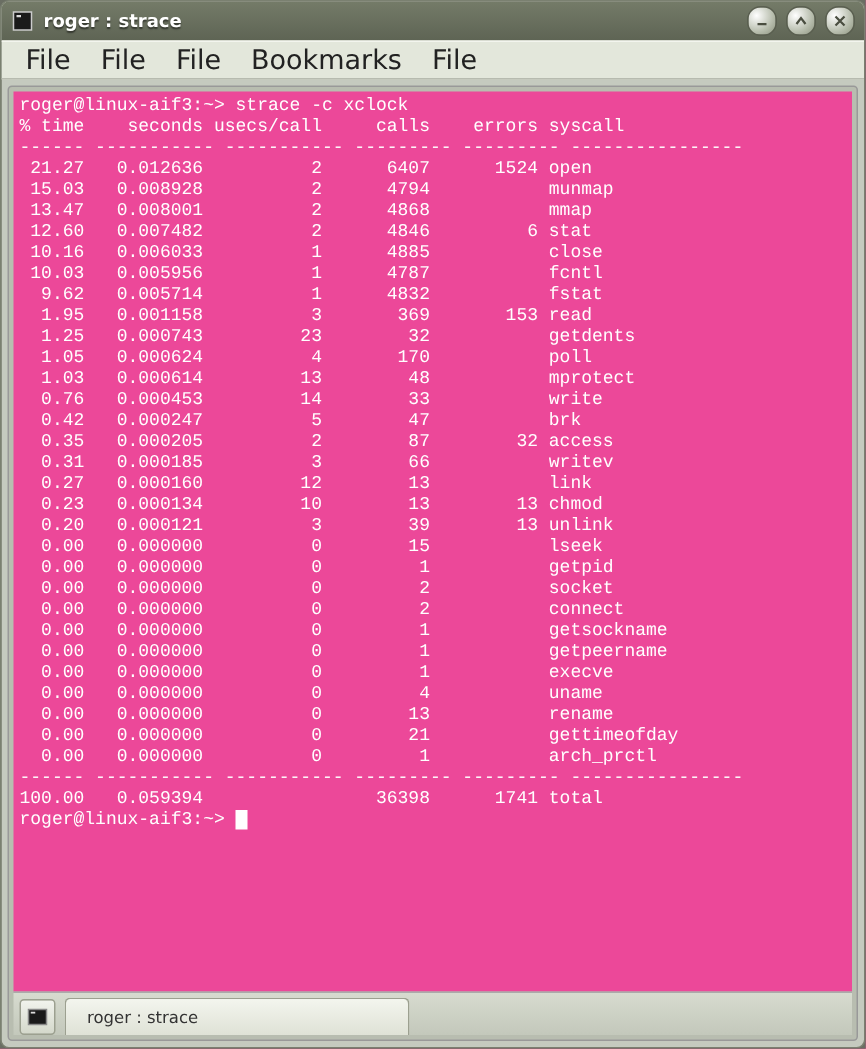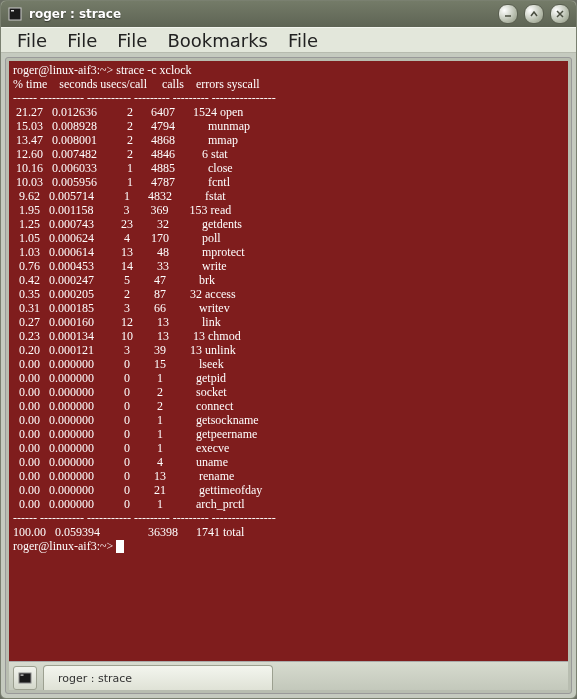--- a/index.html
+++ b/index.html
@@ -5,21 +5,21 @@
   html,body{margin:0;padding:0;height:100%;font-family:"DejaVu Sans",sans-serif;font-size:12px;background:#6a6e63;}
   .window{width:577px;height:699px;background:linear-gradient(to bottom,#d6dacd 0,#c5cabf 40px,#c5cabf 100%);box-sizing:border-box;display:flex;flex-direction:column;border:1px solid #7a8070;border-radius:6px;overflow:hidden;}
   .titlebar{height:26px;background:linear-gradient(to bottom,#747b68,#5e6454);display:flex;align-items:center;padding:0 6px;color:#fff;font-size:12px;font-weight:bold;text-shadow:0 1px 1px rgba(0,0,0,.5);}
   .titlebar .icon{width:16px;height:16px;margin-right:6px;display:flex;align-items:center;justify-content:center;}
   .titlebar .icon svg{display:block;}
   .titlebar .spacer{flex:1;}
   .winbtn{width:18px;height:18px;border-radius:9px;margin-left:6px;background:radial-gradient(circle at 30% 30%,#fff,#b8beae 60%,#8d937f);border:1px solid #5a5f50;display:flex;align-items:center;justify-content:center;color:#4a4e40;font-size:11px;cursor:pointer;}
   .menubar{height:24px;background:#e3e7db;border-top:1px solid #f3f5ee;border-bottom:1px solid #b7bbaf;display:flex;align-items:center;padding:0 6px;font-size:18px;color:#222;}
   .menubar .menuitem{padding:3px 10px;cursor:pointer;}
   .content-frame{flex:1;margin:4px;background:#b8bdb0;border:1px solid #999;border-radius:3px;padding:3px;box-sizing:border-box;display:flex;flex-direction:column;}
-  .terminal{flex:1;background:#7f1d1d;color:#fff;font-family:Liberation Serif, serif;font-size:12px;line-height:14px;padding:2px 4px;overflow:hidden;white-space:pre;}
+  .terminal{flex:1;background:#ec4899;color:#fff;font-family:Liberation Mono, monospace;font-size:12px;line-height:14px;padding:2px 4px;overflow:hidden;white-space:pre;}
   .terminal .prompt{color:#ffffff;}
   .cursor{display:inline-block;width:8px;height:13px;background:#fff;vertical-align:text-bottom;}
   .tabbar{height:28px;background:linear-gradient(to bottom,#d7dbcf,#c3c8bb);border-top:1px solid #aaa;display:flex;align-items:flex-end;padding:0 4px;}
   .newtab{width:22px;height:22px;margin-right:6px;background:linear-gradient(to bottom,#f1f3ed,#d4d8cb);border:1px solid #9ca090;border-radius:3px;display:flex;align-items:center;justify-content:center;cursor:pointer;}
   .tab{height:24px;min-width:200px;background:linear-gradient(to bottom,#f3f5ee,#dfe2d6);border:1px solid #9ca090;border-bottom:none;border-radius:4px 4px 0 0;display:flex;align-items:center;padding:0 14px;font-size:11px;color:#333;}
 </style>
 </head>
 <body>
 
 <div class="window">

